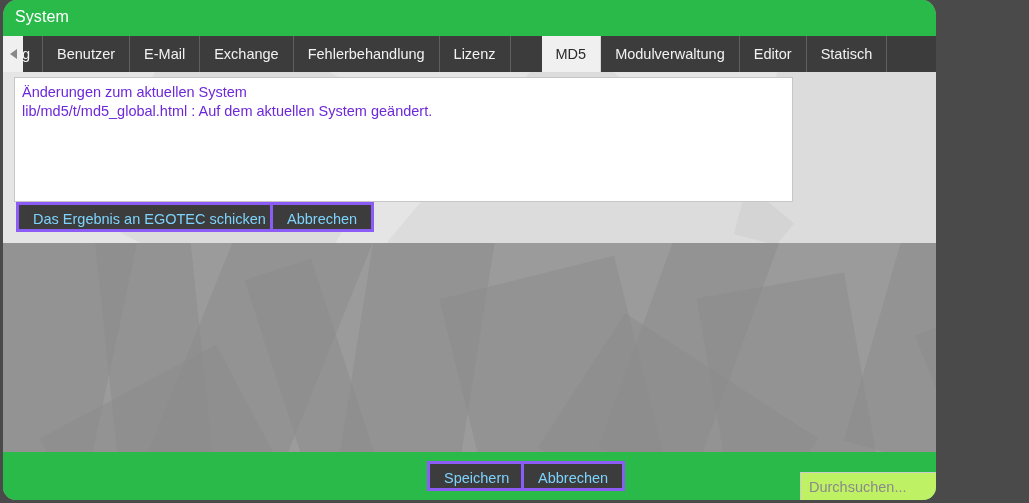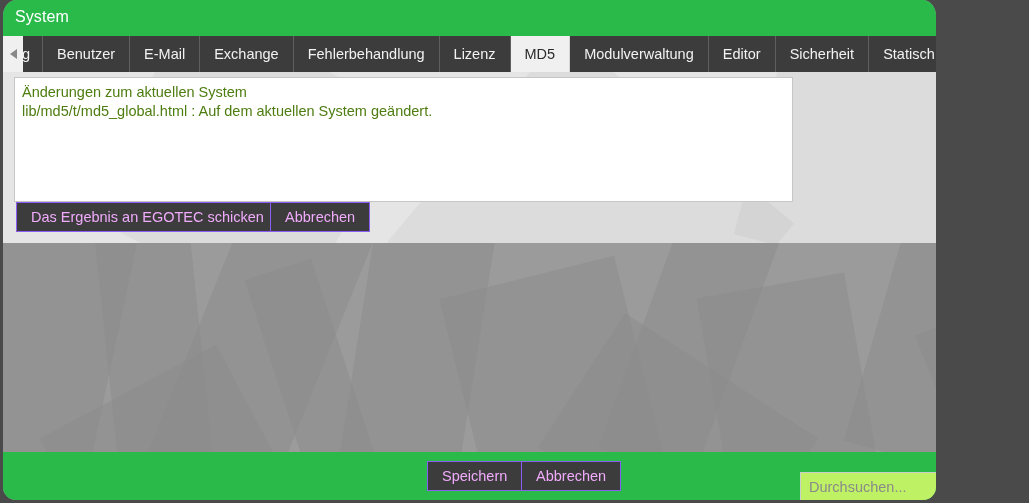--- a/index.html
+++ b/index.html
@@ -110,20 +110,21 @@
   .tab.first-clipped {
     padding-left: 0;
     margin-left: -22px;
     padding-right: 12px;
     border-left: none;
   }
   .tab.active {
     background: #f0f0f0;
     color: #2b2b2b;
     border-right: 1px solid #d6d6d6;
+    margin-left: 31px;
   }
   .tab-right-controls {
     position: absolute;
     right: 0; top: 0;
     width: 54px;
     height: 36px;
     background: #f0f0f0;
     display: flex;
     align-items: center;
     z-index: 5;
@@ -181,31 +182,31 @@
     top: 5px;
     width: 779px;
     height: 125px;
     box-sizing: border-box;
     background: #ffffff;
     border: 1px solid #c6c6c6;
     padding: 5px 7px;
     font-family: "Liberation Sans", sans-serif;
     font-size: 14.5px;
     line-height: 19px;
-    color: #4d7c0f;
+    color: #6d28d9;
     resize: none;
     outline: none;
     overflow: auto;
   }
 
   .btn-dark {
     position: absolute;
     background: #3c3c3c;
-    color: #f0abfc;
-    border: 1px solid #8b5cf6;
+    color: #7dd3fc;
+    border: 3px solid #8b5cf6;
     font-family: "Liberation Sans", sans-serif;
     font-size: 14.5px;
     height: 30px;
     padding: 0 14px;
     cursor: pointer;
     box-sizing: border-box;
     line-height: 28px;
     text-align: center;
   }
   .btn-send   { left: 13px;  top: 130px; }
@@ -338,23 +339,20 @@
         <span>Lizenz</span>
       </div>
       <div class="tab active">
         <span>MD5</span>
       </div>
       <div class="tab">
         <span>Modulverwaltung</span>
       </div>
       <div class="tab">
         <span>Editor</span>
-      </div>
-      <div class="tab">
-        <span>Sicherheit</span>
       </div>
       <div class="tab">
         <span>Statisch</span>
       </div>
     </div>
     <div class="tab-right-controls">
       <div class="tab-next-arrow">
         <span class="arrow"></span>
       </div>
       <div class="tab-dropdown">

